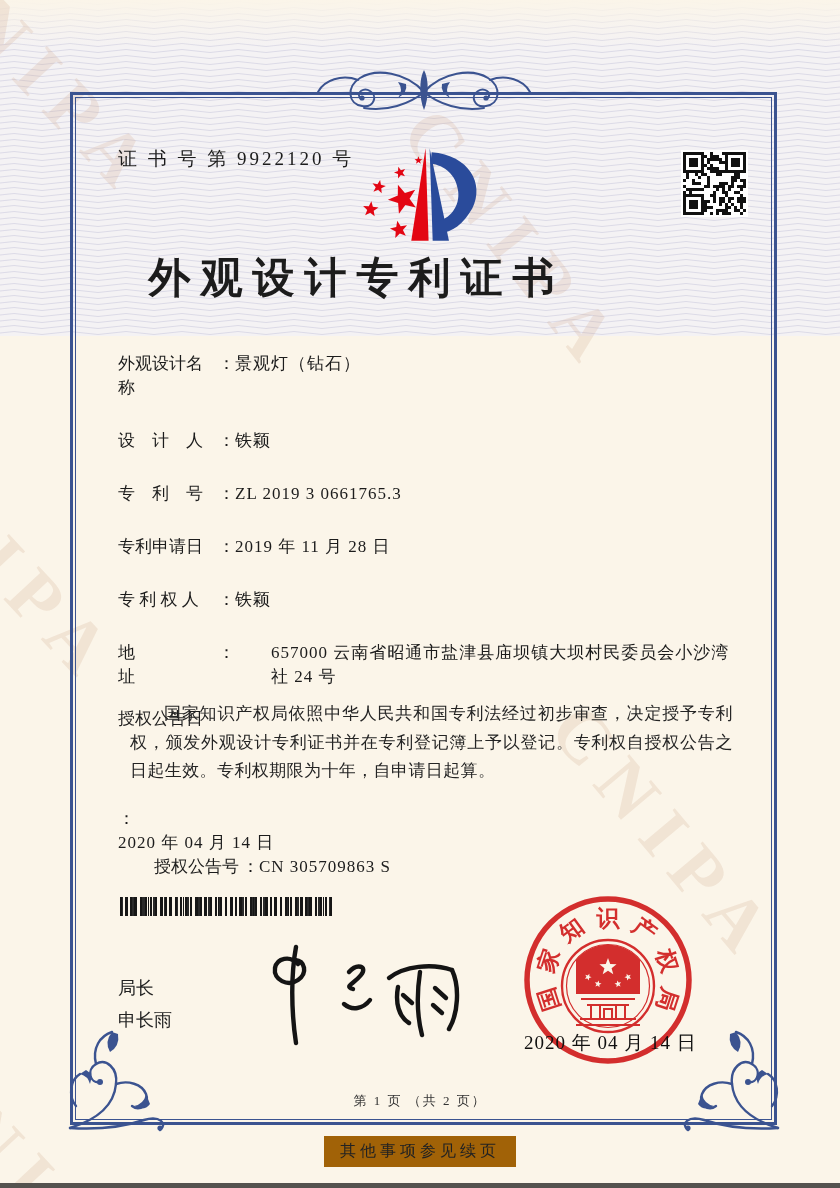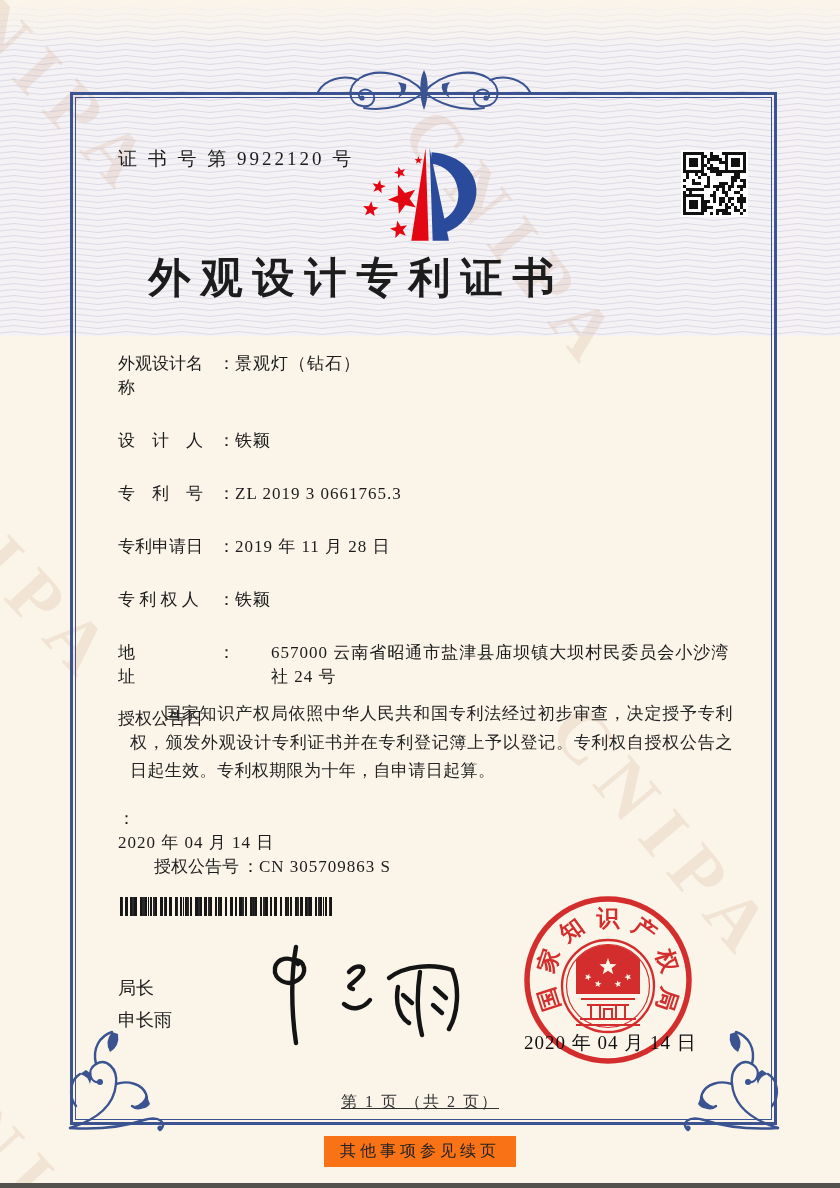--- a/index.html
+++ b/index.html
@@ -44,23 +44,23 @@
       repeating-linear-gradient(90deg,#161616 0 2px,rgba(0,0,0,0) 2px 5px),
       repeating-linear-gradient(90deg,#161616 0 1px,rgba(0,0,0,0) 1px 7px),
       repeating-linear-gradient(90deg,#2a2a2a 0 3px,rgba(0,0,0,0) 3px 11px);}
   .officer{position:absolute;left:118px;top:972px;z-index:5;font-size:18px;line-height:32px;
            font-family:"Liberation Sans",sans-serif;color:#222;}
   .signature{position:absolute;left:252px;top:942px;z-index:6;}
   .seal{position:absolute;left:520px;top:892px;z-index:5;}
   .sealdate{position:absolute;left:524px;top:1030px;width:190px;z-index:6;font-size:19px;
             letter-spacing:1px;color:#101010;}
   .pagefooter{position:absolute;left:0;top:1092px;width:840px;text-align:center;z-index:5;
-              font-size:16px;letter-spacing:2px;color:#333;text-decoration:underline;}
+              font-size:13px;letter-spacing:2px;color:#333;}
   .contnote{position:absolute;left:0;top:1136px;width:840px;text-align:center;z-index:5;}
-  .contnote span{display:inline-block;background:#f97316;padding:5px 16px;font-size:16px;
+  .contnote span{display:inline-block;background:#a16207;padding:5px 16px;font-size:16px;
                  letter-spacing:4px;color:#222;}
   .bottomstrip{position:absolute;left:0;bottom:0;width:840px;height:5px;background:#54524e;z-index:9;}
 </style>
 </head>
 <body>
 
 <div class="page">
 
   <svg class="waveband" id="waveband">
       <rect width="840" height="336" fill="#f2f1f6" opacity="0.85"></rect>

